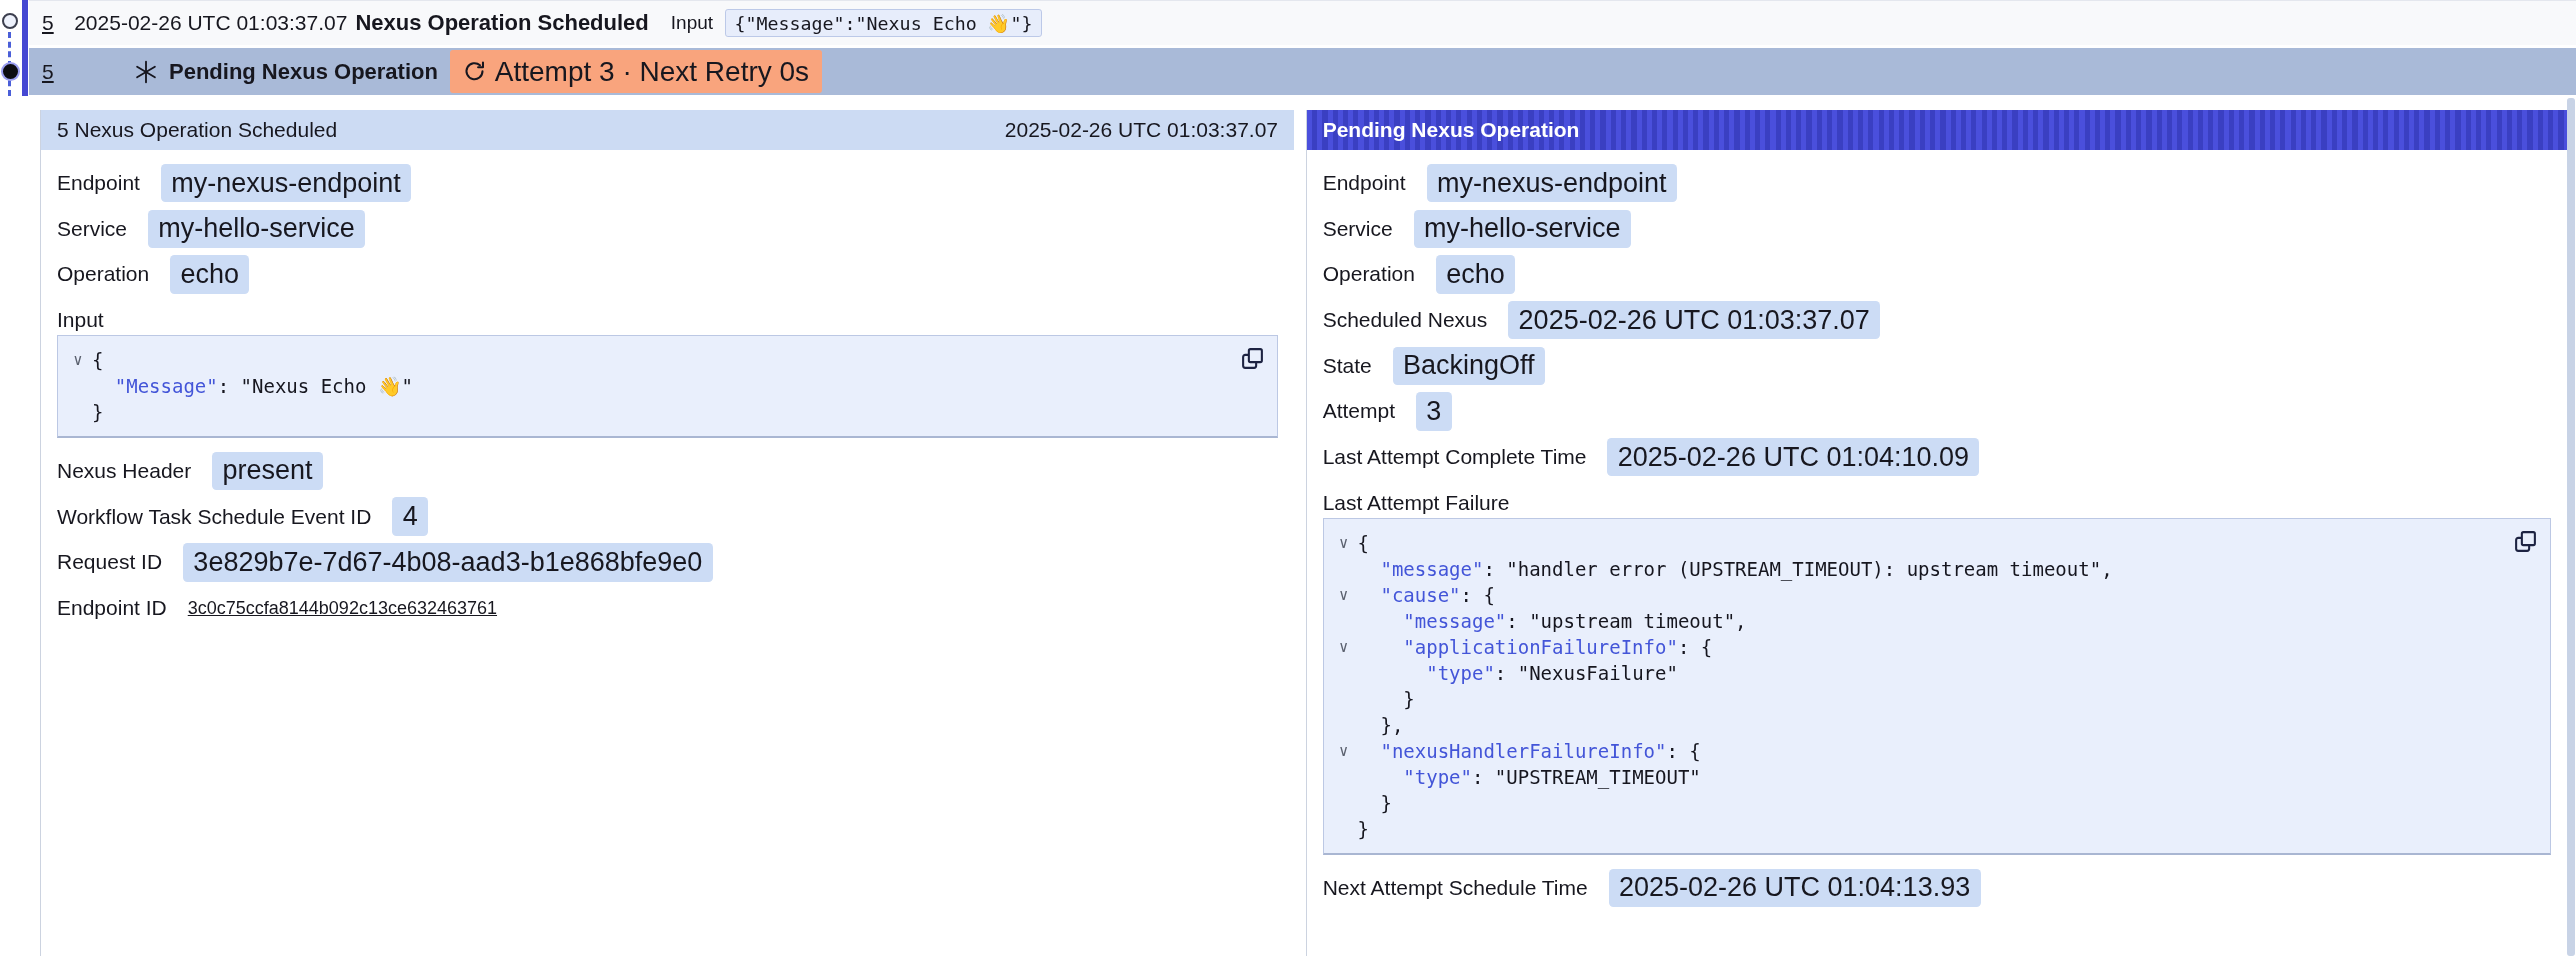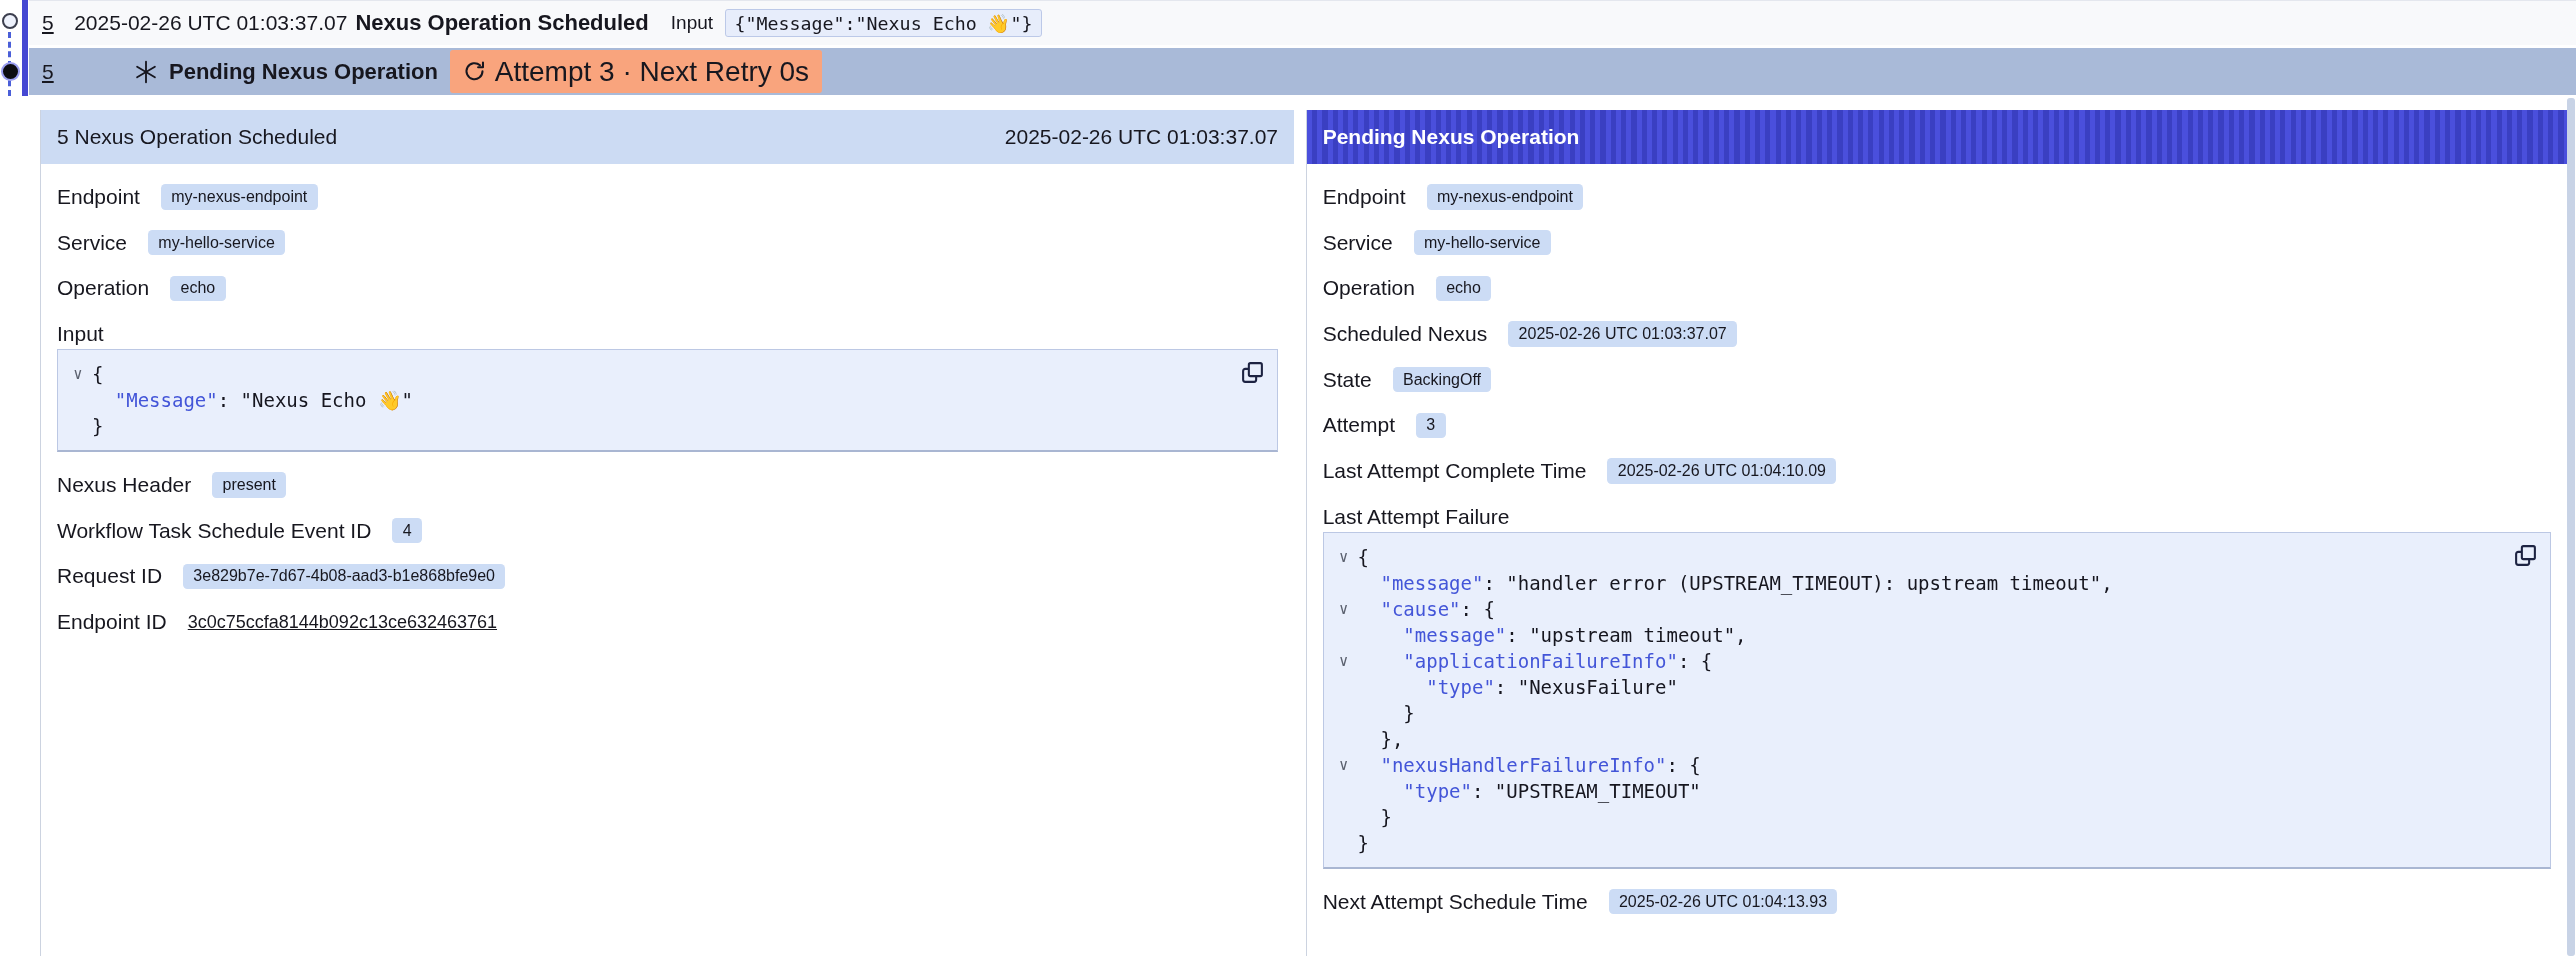--- a/index.html
+++ b/index.html
@@ -28,30 +28,30 @@
   .asterisk{ margin-left:79px; width:26px; height:26px; display:inline-flex; }
   .pending-title{ margin-left:10.3px; font-size:22px; font-weight:700; }
   .attempt-badge{ margin-left:11.7px; display:inline-flex; align-items:center; gap:8.8px;
     background:#f9a47d; border-radius:2.9px; padding:5.1px 13px; font-size:28px; color:#17171f; }
   .attempt-badge svg{ width:23.4px; height:23.4px; }
   
   .panels{ position:absolute; top:110px; left:40px; right:0; bottom:0; display:flex; gap:11.7px; }
   .panel{ border-left:1.5px solid #ccd3e0; overflow:hidden; }
   .panel.left-panel{ width:1254px; }
   .panel.right-panel{ width:1261px; }
-  .panel-header{ height:54px; display:flex; align-items:center; justify-content:space-between;
+  .panel-header{ height:40px; display:flex; align-items:center; justify-content:space-between;
     padding:0 16px; font-size:21px; font-weight:500; }
   .left-panel .panel-header{ background:#ccdbf3; }
   .right-panel .panel-header{
     background:repeating-linear-gradient(90deg,#4a4fdc 0 5.1px,#3a3fc2 5.1px 10.3px);
     color:#ffffff; font-weight:700; }
   .panel-body{ padding:16px 16px 0 16px; }
   .field-row{ display:flex; align-items:center; gap:21px; height:34px; margin-bottom:11.7px; font-size:21px; }
   .field-label{ white-space:nowrap; }
-  .badge{ background:#ccdcf5; border-radius:4.4px; padding:3.7px 10.3px; font-size:16px; white-space:nowrap; }
+  .badge{ background:#ccdcf5; border-radius:4.4px; padding:3.7px 10.3px; font-size:27px; white-space:nowrap; }
   .field-link{ text-decoration:underline; cursor:pointer; font-size:18px; }
   .section-label{ font-size:21px; height:29px; margin-bottom:2.9px; display:flex; align-items:flex-end; }
   .code-block{ position:relative; background:#e9effc; border:0.7px solid #bcc8e4; border-bottom:2.9px solid #a9b6d2;
     padding:11px 14.6px 11px 5.9px; margin:0 0 16px 0; }
   .code-line{ display:flex; font-family:"DejaVu Sans Mono", monospace; font-size:19px; line-height:26px; white-space:pre; }
   .gutter{ width:28px; flex-shrink:0; text-align:center; color:#5b616f; font-size:15.4px; cursor:pointer; }
   .code-text{ color:#16161f; }
   .json-key{ color:#4355d8; }
   .copy-btn{ position:absolute; top:10.3px; right:11.7px; width:26px; height:26px; background:transparent;
     border:none; cursor:pointer; padding:0; }

